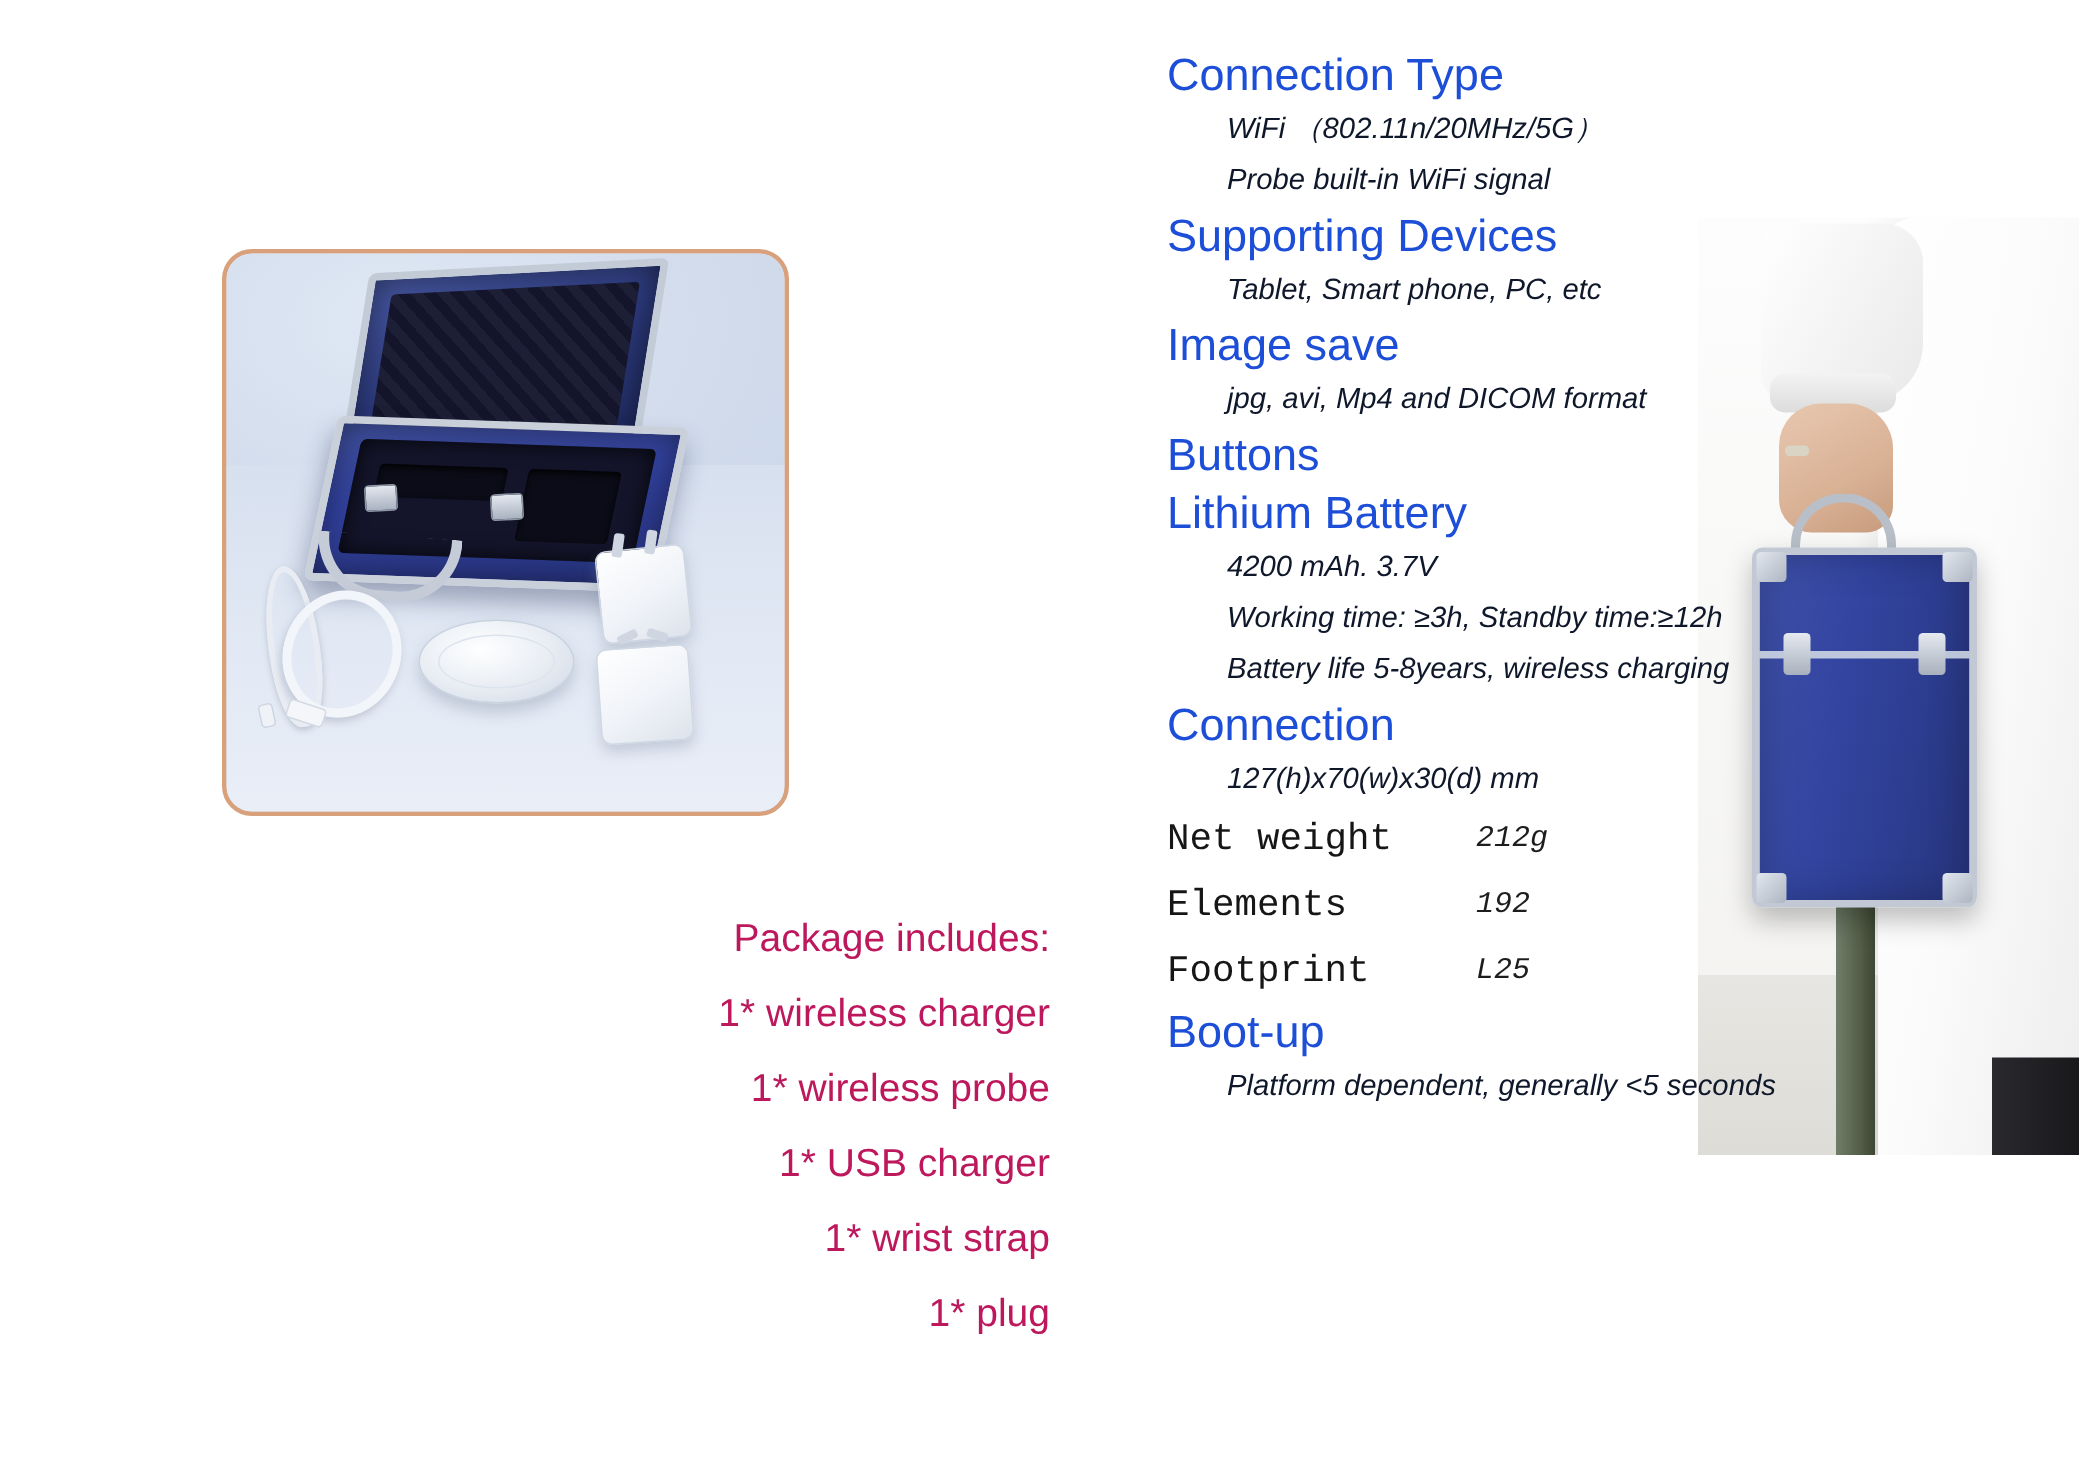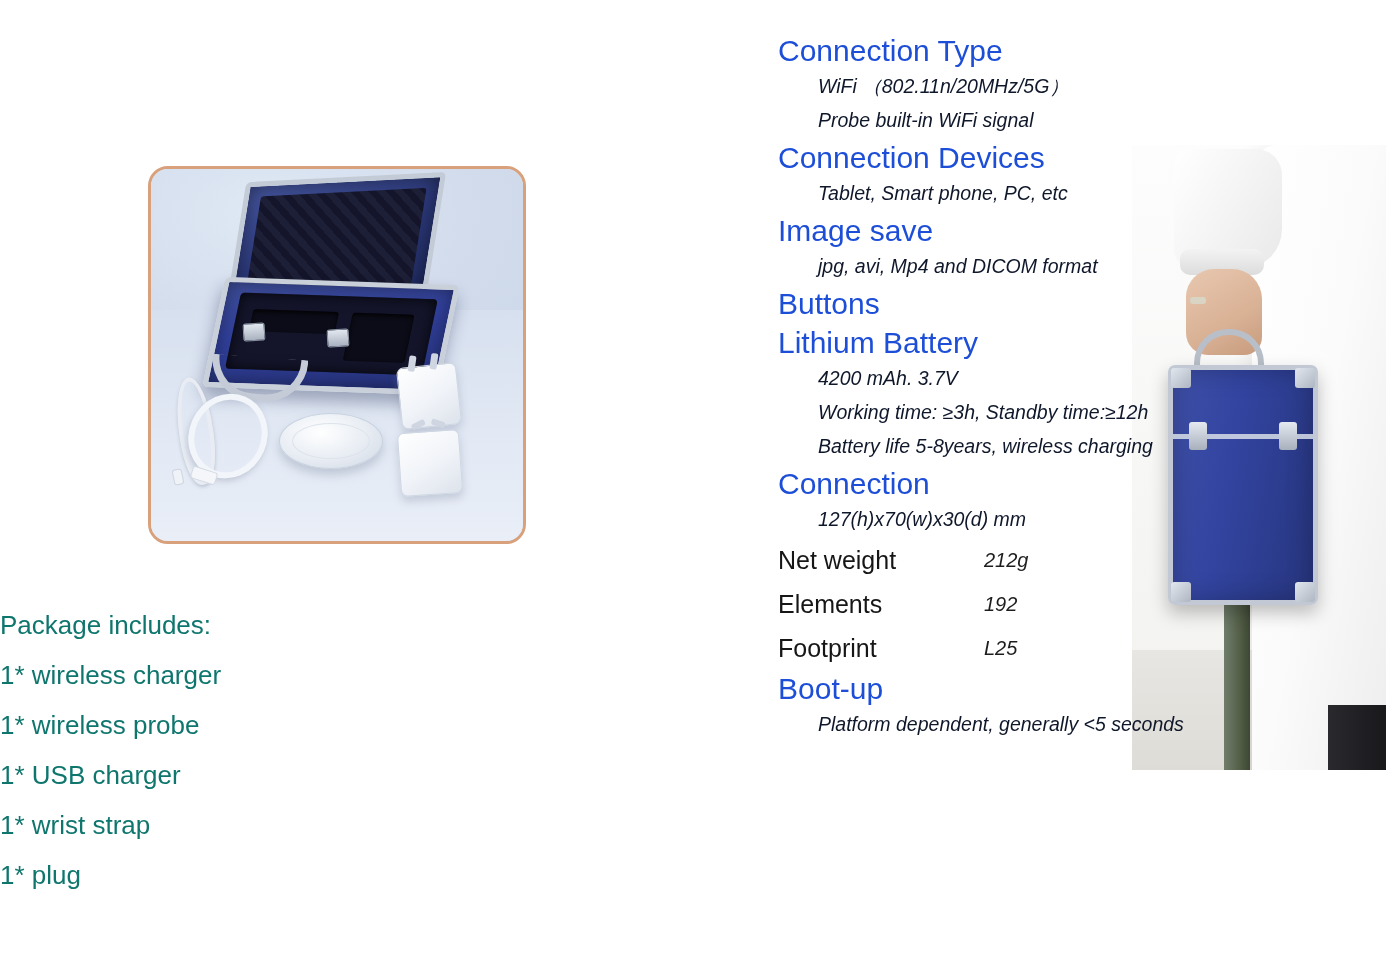--- a/index.html
+++ b/index.html
@@ -201,22 +201,22 @@
   .plug.p1 .prong.a { left: 12px; top: -12px; width: 7px; height: 16px; transform: rotate(14deg); }
   .plug.p1 .prong.b { left: 34px; top: -12px; width: 7px; height: 16px; transform: rotate(14deg); }
   .plug.p2 .prong.a { left: 14px; top: -11px; width: 14px; height: 6px; transform: rotate(-22deg); }
   .plug.p2 .prong.b { left: 34px; top: -11px; width: 14px; height: 6px; transform: rotate(22deg); }
 
   #package-list {
     position: absolute;
     left: 0;
     top: 600px;
     width: 700px;
-    text-align: left;
-    color: #0f766e;
+    text-align: right;
+    color: #be185d;
   }
   #package-list .pkg-title {
     font-size: 26px;
     line-height: 50px;
   }
   #package-list .pkg-item {
     font-size: 26px;
     line-height: 50px;
   }
 
@@ -357,20 +357,21 @@
     color: #0f172a;
     line-height: 34px;
     padding-left: 78px;
     white-space: nowrap;
   }
   .spec-inline {
     display: flex;
     align-items: flex-start;
     padding-left: 38px;
     line-height: 44px;
+    font-family: Liberation Mono, monospace;
   }
   .spec-inline .k {
     font-size: 25px;
     color: #161616;
     width: 206px;
     flex: 0 0 206px;
   }
   .spec-inline .v {
     font-size: 20px;
     font-style: italic;
@@ -452,21 +453,21 @@
 
     <div id="spec-list">
 
       <div class="spec-group">
         <div class="spec-head">Connection Type</div>
         <div class="spec-sub">WiFi （802.11n/20MHz/5G）</div>
         <div class="spec-sub">Probe built-in WiFi signal</div>
       </div>
 
       <div class="spec-group">
-        <div class="spec-head">Connection Devices</div>
+        <div class="spec-head">Supporting Devices</div>
         <div class="spec-sub">Tablet, Smart phone, PC, etc</div>
       </div>
 
 
       <div class="spec-group">
         <div class="spec-head">Image save</div>
         <div class="spec-sub">jpg, avi, Mp4 and DICOM format</div>
       </div>
 
       <div class="spec-group">

